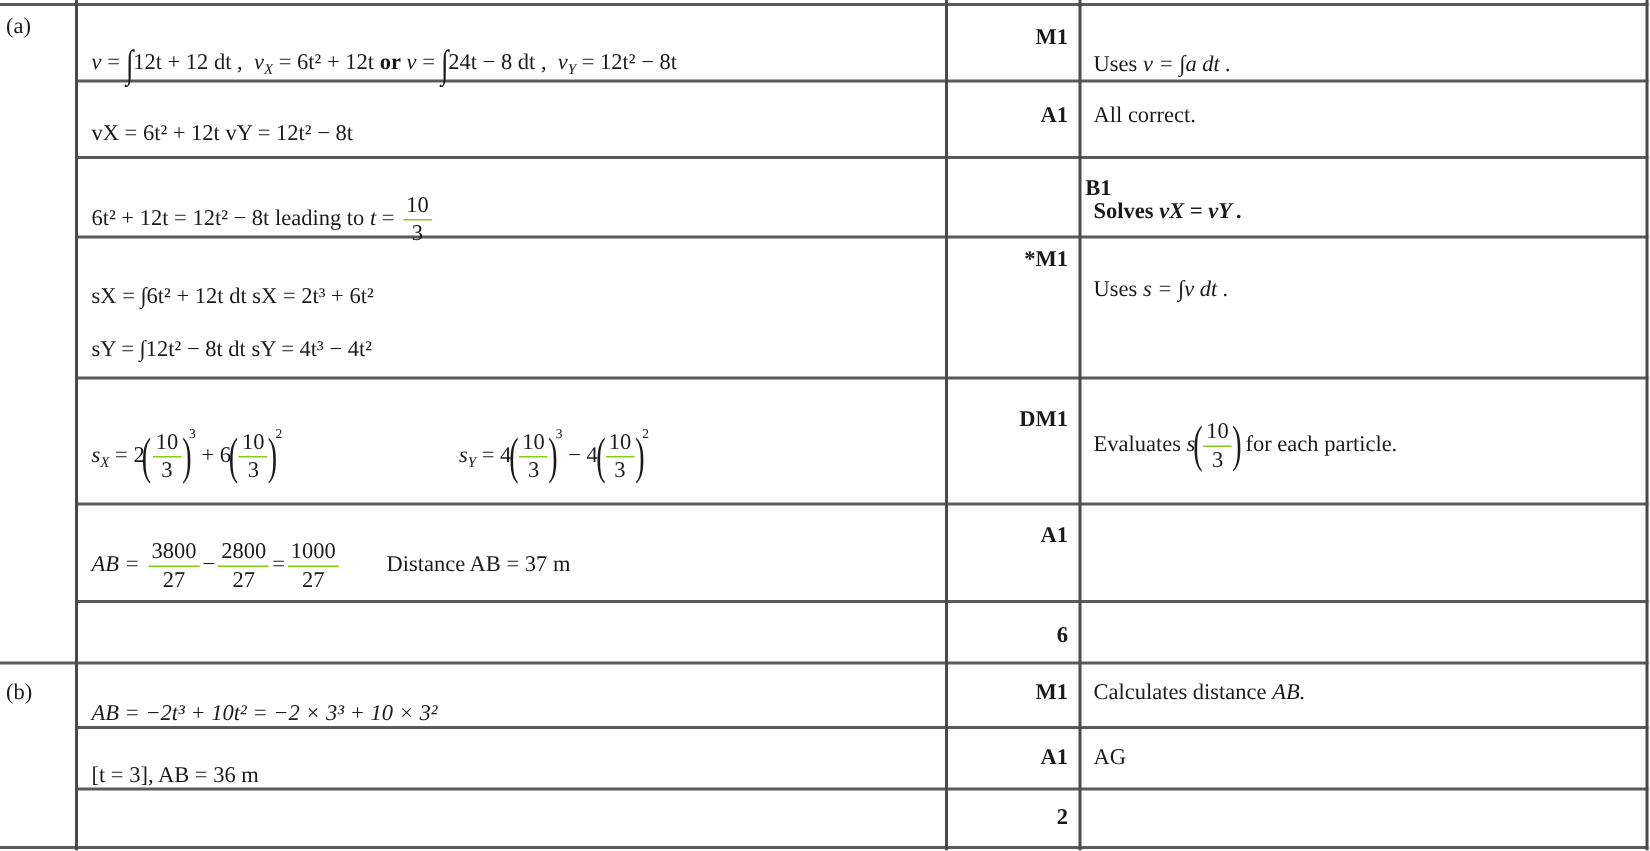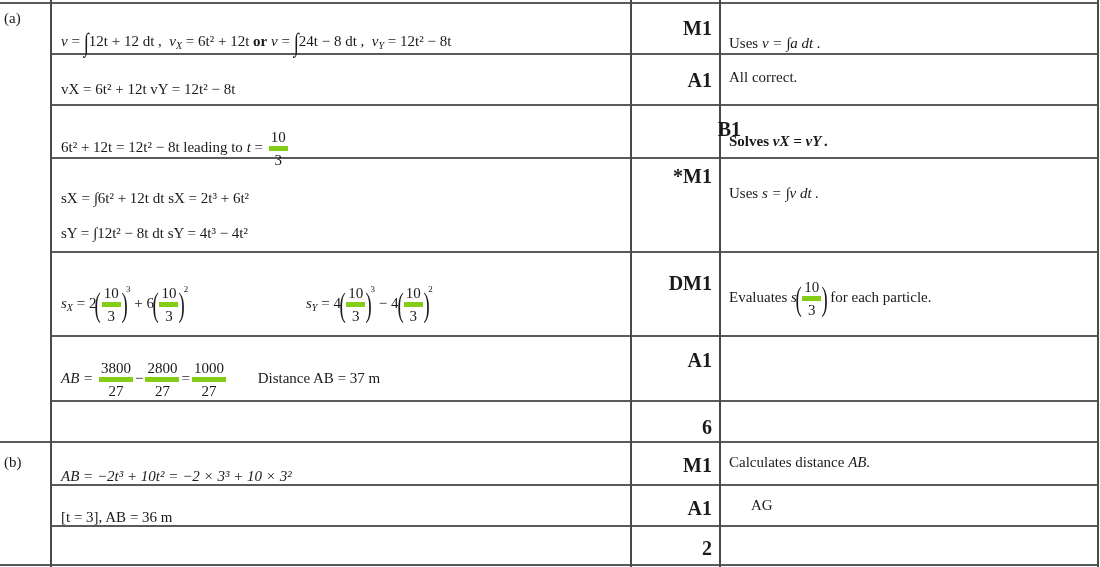--- a/index.html
+++ b/index.html
@@ -2,27 +2,27 @@
 <html><head>
 <meta charset="utf-8">
 <style>
   html, body { margin: 0; padding: 0; background: #ffffff; }
   body { width: 1100px; height: 567px; position: relative; overflow: hidden;
          font-family: "Liberation Serif", "DejaVu Serif", serif; color: #1a1a1a; font-size: 15px; }
   .hline { position: absolute; left: 0; width: 1099px; height: 2px; background: #5a5a5a; }
   .vline { position: absolute; top: 0; width: 2px; height: 567px; background: #4a4a4a; }
   .part { position: absolute; left: 4px; font-size: 15px; }
   .work { position: absolute; left: 61px; white-space: nowrap; font-size: 15px; margin-top: 12px; }
-  .mark { position: absolute; left: 632px; width: 80px; text-align: right; font-weight: bold; font-size: 20px; }
+  .mark { position: absolute; left: 632px; width: 80px; text-align: right; font-weight: bold; font-size: 15px; }
   .note { position: absolute; left: 729px; white-space: nowrap; font-size: 15px; }
   i, .it { font-style: italic; }
   sub { font-size: 10px; vertical-align: -3px; font-style: italic; }
   .int { font-size: 26px; font-style: normal; vertical-align: -5px; display: inline-block; transform: scaleX(0.7); margin: 0 -1px; }
   .frac { display: inline-block; vertical-align: middle; text-align: center; margin: 0 2px; }
-  .frac .num { display: block; border-bottom: 5px solid #84cc16; padding: 0 2px; line-height: 18px; }
+  .frac .num { display: block; border-bottom: 1px solid #84cc16; padding: 0 2px; line-height: 18px; }
   .frac .den { display: block; line-height: 18px; }
   .paren { font-size: 34px; display: inline-block; vertical-align: middle; transform: scaleX(0.55); margin: 0 -4px; font-weight: 100; }
   .pow { font-size: 9px; vertical-align: 16px; }
   .bold { font-weight: bold; }
   .gap { display: inline-block; }
 </style>
 </head>
 <body>
 
 <div class="hline" style="top:2px;"></div>
@@ -105,15 +105,15 @@
 <div class="work" style="top:456px;">
   <span class="it">AB = −2t³ + 10t² = −2 × 3³ + 10 × 3²</span>
 </div>
 <div class="mark" style="top:454px;">M1</div>
 <div class="note" style="top:454px;">
   <span>Calculates distance</span>&nbsp;<span class="it">AB.</span>
 </div>
 
 <div class="work" style="top:497px;">[t = 3],  AB = 36 m</div>
 <div class="mark" style="top:497px;">A1</div>
-<div class="note" style="top:497px;margin-left:22px;">AG</div>
+<div class="note" style="top:497px;">AG</div>
 
 <div class="mark" style="top:537px;">2</div>
 
 </body></html>

